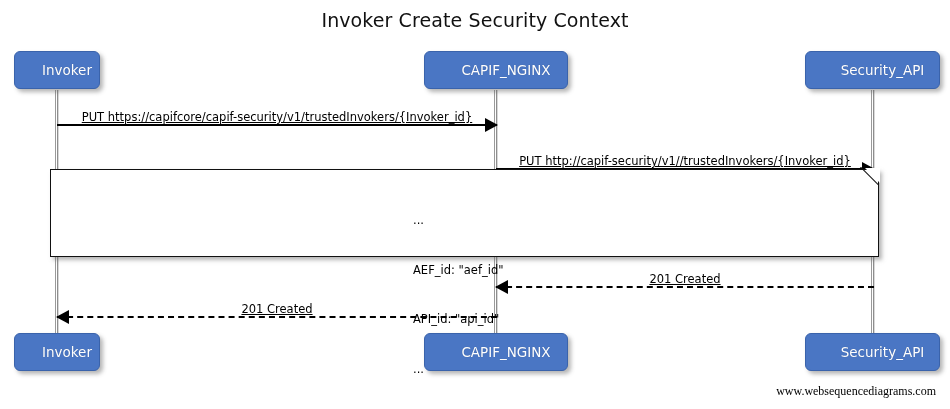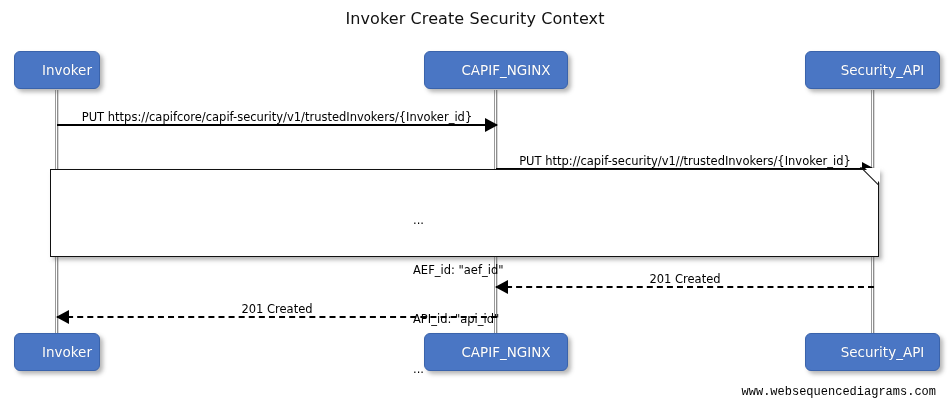--- a/index.html
+++ b/index.html
@@ -22,21 +22,21 @@
     width: 950px;
     height: 409px;
   }
 
   .diagram-title {
     position: absolute;
     top: 9px;
     left: 0;
     width: 950px;
     text-align: center;
-    font-size: 16px;
+    font-size: 19px;
     font-family: "DejaVu Sans", sans-serif;
     color: #111111;
     letter-spacing: 0.1px;
     white-space: nowrap;
   }
 
   
   .lifeline {
     position: absolute;
     width: 4px;
@@ -88,20 +88,21 @@
     border-bottom: 2px dashed #000000;
   }
   .msg .msg-label {
     position: absolute;
     bottom: 2px;
     font-size: 11.5px;
     font-family: "DejaVu Sans", sans-serif;
     color: #000000;
     white-space: nowrap;
     line-height: 13px;
+    text-decoration: underline;
   }
   .msg .msg-label.center {
     left: 0;
     right: 0;
     text-align: center;
   }
   
   .arrowhead {
     position: absolute;
     width: 0;
@@ -179,21 +180,21 @@
   .note .note-text div {
     white-space: pre;
   }
 
   
   .footer {
     position: absolute;
     right: 14px;
     bottom: 10px;
     font-size: 12px;
-    font-family: Liberation Mono, monospace;
+    font-family: Liberation Serif, serif;
     color: #000000;
     white-space: nowrap;
     z-index: 6;
   }
 </style>
 </head>
 <body>
 
 <div id="diagram-root">
 

